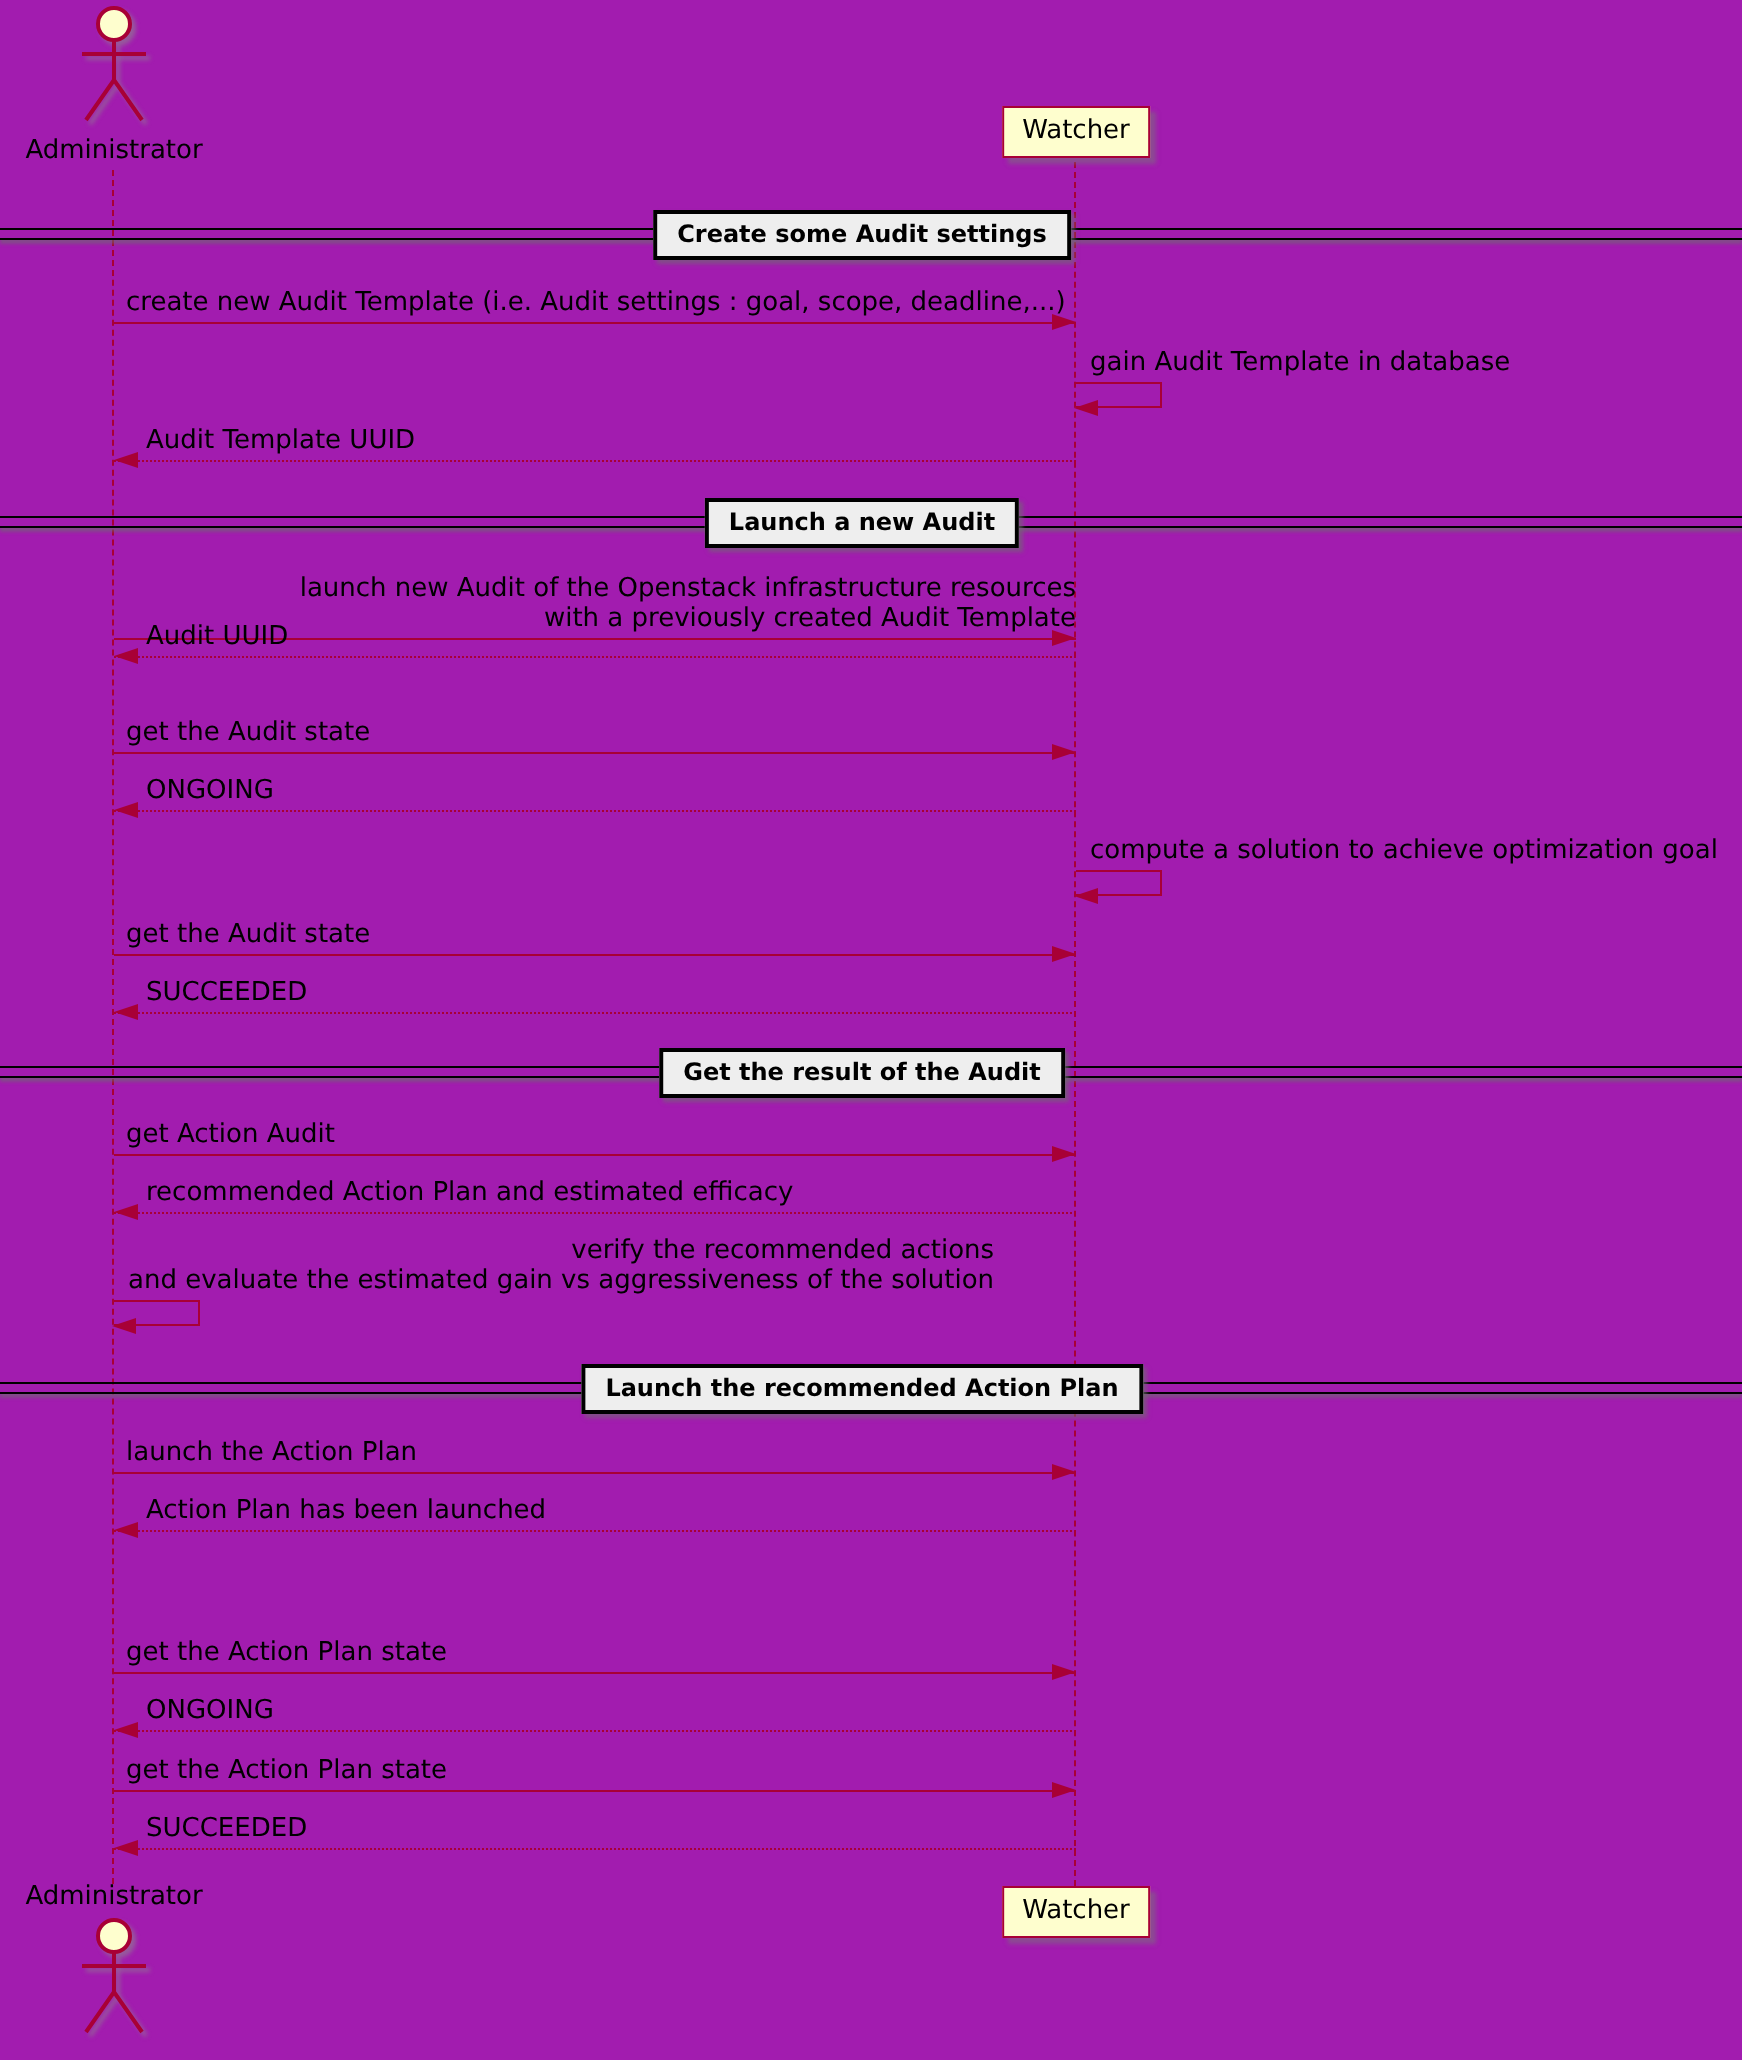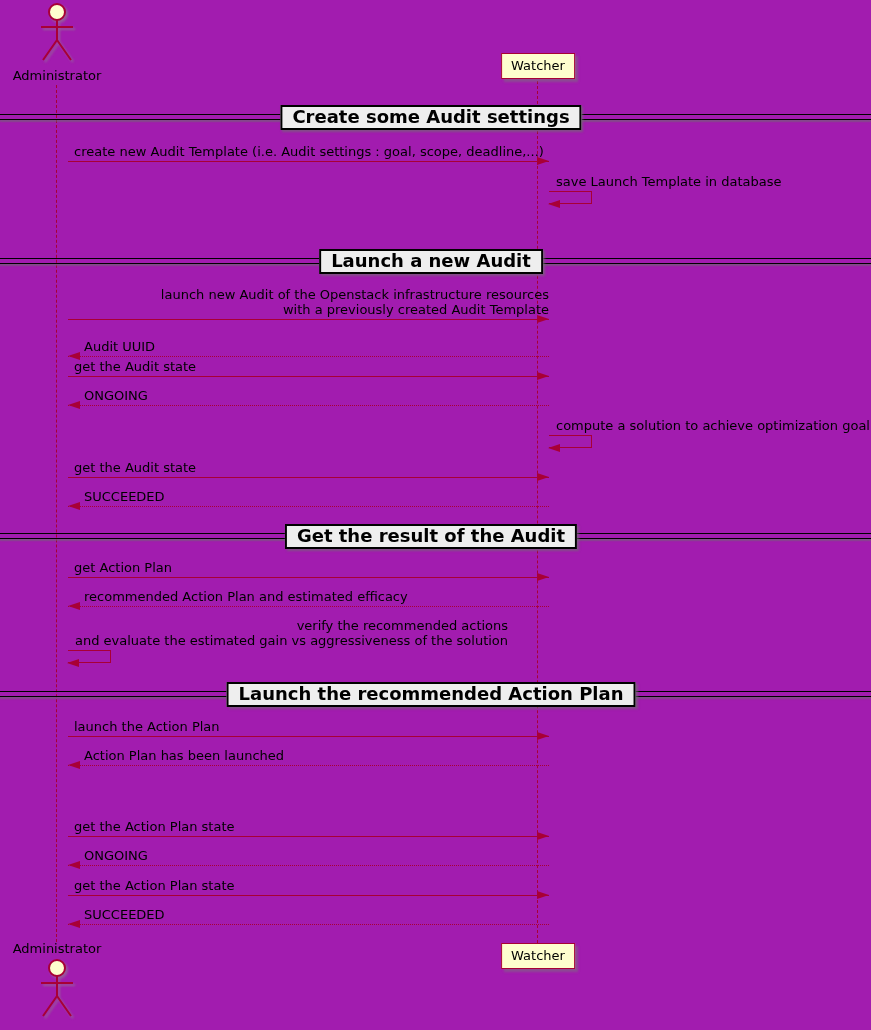--- a/index.html
+++ b/index.html
@@ -23,25 +23,25 @@
     border:1.5px solid var(--crimson);padding:4px 9px 5px;font-size:13px;line-height:15px;
     box-shadow:3px 3px 2px rgba(120,120,120,0.5);white-space:nowrap;z-index:3;}
 
   
   .divider{position:absolute;left:0;width:871px;height:26px;z-index:2;}
   .divider-lines{position:absolute;top:9px;left:0;right:0;height:4px;
     border-top:1.5px solid #000;border-bottom:1.5px solid #000;
     box-shadow:0 2px 1.5px rgba(110,110,110,0.55);}
   .divider-label{position:absolute;left:431px;top:0;transform:translateX(-50%);
     background:var(--divfill);border:2px solid #000;padding:2px 10px 3px;
-    font-weight:bold;font-size:18px;line-height:16px;white-space:nowrap;
+    font-weight:bold;font-size:12px;line-height:16px;white-space:nowrap;
     box-shadow:2px 2px 2px rgba(110,110,110,0.6);}
 
   
-  .msg{position:absolute;font-size:13px;z-index:1;margin-left:11px;}
+  .msg{position:absolute;font-size:13px;z-index:1;}
   .msg.span{left:57px;width:481px;}
   .msg.selfw{left:538px;}
   .msg.selfa{left:57px;}
   .msg-text{line-height:15px;height:15px;white-space:pre;padding-left:6px;}
   .msg-text.two{height:30px;white-space:pre-line;text-align:right;}
   .reply .msg-text{padding-left:16px;}
   .selfw .msg-text, .selfa .msg-text{padding-left:7px;}
   .line{position:relative;margin-top:2px;height:0;border-top:1px solid var(--crimson);}
   .reply .line{border-top:1px dotted var(--crimson);}
   .head{position:absolute;width:0;height:0;}
@@ -72,39 +72,45 @@
     <div class="divider-label">Create some Audit settings</div>
   </div>
 
   <div class="msg span sync" style="top:144px">
     <div class="msg-text">create new Audit Template (i.e. Audit settings : goal, scope, deadline,...)</div>
     <div class="line">
         <i class="head r"></i>
       </div>
   </div>
   <div class="msg selfw" style="top:174px">
-    <div class="msg-text">save Launch Template in database</div>
+    <div class="msg-text">gain Audit Template in database</div>
     <div class="self-loop">
+        <i class="head l"></i>
+      </div>
+  </div>
+  <div class="msg span reply" style="top:213px">
+    <div class="msg-text">Audit Template UUID</div>
+    <div class="line">
         <i class="head l"></i>
       </div>
   </div>
 
   <div class="divider" style="top:249px">
     <div class="divider-lines"></div>
     <div class="divider-label">Launch a new Audit</div>
   </div>
 
   <div class="msg span sync" style="top:287px">
     <div class="msg-text two">launch new Audit of the Openstack infrastructure resources
 with a previously created Audit Template</div>
     <div class="line">
         <i class="head r"></i>
       </div>
   </div>
-  <div class="msg span reply" style="top:339px">
+  <div class="msg span reply" style="top:311px">
     <div class="msg-text">Audit UUID</div>
     <div class="line">
         <i class="head l"></i>
       </div>
   </div>
   <div class="msg span sync" style="top:359px">
     <div class="msg-text">get the Audit state</div>
     <div class="line">
         <i class="head r"></i>
       </div>
@@ -133,21 +139,21 @@
         <i class="head l"></i>
       </div>
   </div>
 
   <div class="divider" style="top:524px">
     <div class="divider-lines"></div>
     <div class="divider-label">Get the result of the Audit</div>
   </div>
 
   <div class="msg span sync" style="top:560px">
-    <div class="msg-text">get Action Plan</div>
+    <div class="msg-text">get Action Audit</div>
     <div class="line">
         <i class="head r"></i>
       </div>
   </div>
   <div class="msg selfa" style="top:618px">
     <div class="msg-text two">verify the recommended actions
 and evaluate the estimated gain vs aggressiveness of the solution</div>
     <div class="self-loop">
         <i class="head l"></i>
       </div>

